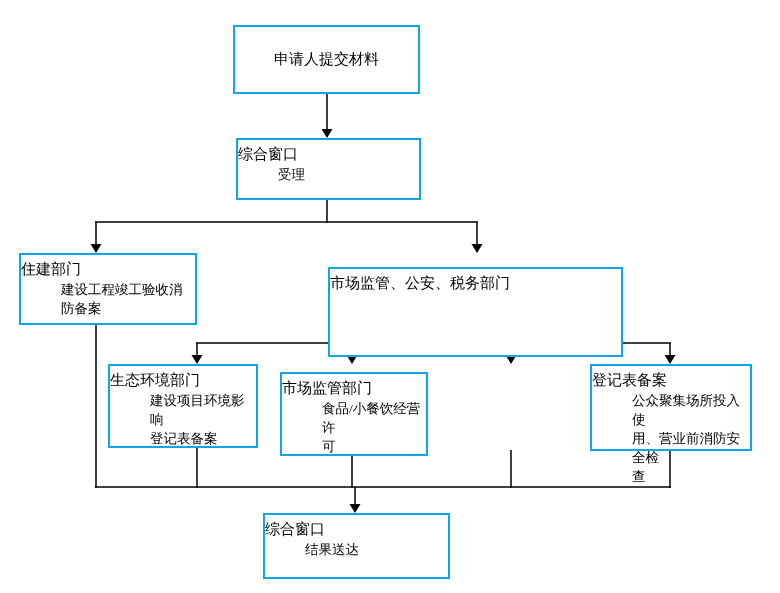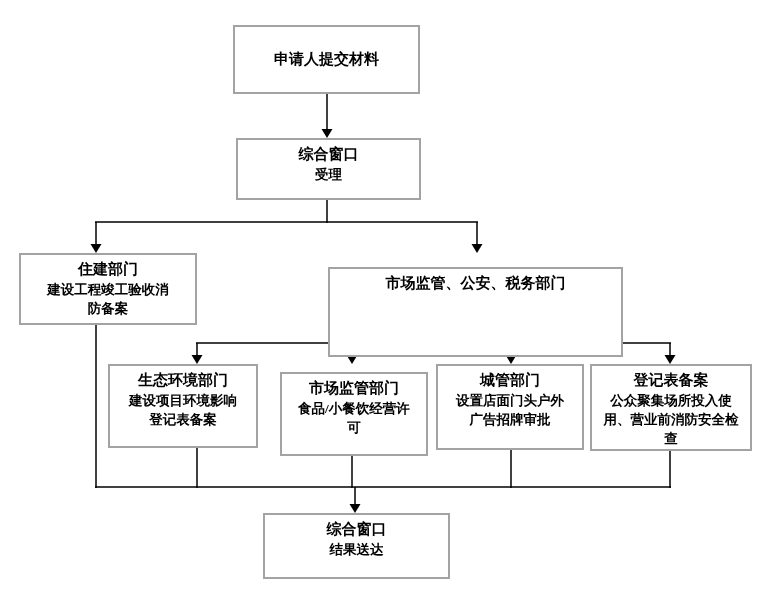--- a/index.html
+++ b/index.html
@@ -11,36 +11,35 @@
     color:#000000;
     overflow:hidden;
   }
   #connectors{
     position:absolute;left:0;top:0;width:780px;height:593px;
     z-index:0;
   }
   .node{
     position:absolute;
     box-sizing:border-box;
-    border:2px solid #a3a3a3;
+    border:2px solid #0ea5e9;
     background:#ffffff;
     z-index:1;
-    text-align:center;
     padding-top:4px;
-    font-weight:bold;
   }
   .node-title{
     font-size:15px;
     line-height:21px;
     white-space:pre-line;
   }
   .node-body{
     font-size:13.5px;
     line-height:19px;
     white-space:pre-line;
+    padding-left:40px;
   }
   
   .n0{left:233px;top:25px;width:187px;height:69px;display:flex;align-items:center;justify-content:center;padding-top:0;}
   .n1{left:236px;top:138px;width:185px;height:62px;}
   .n2{left:19px; top:253px;width:178px;height:72px;}
   .n3{left:328px;top:267px;width:295px;height:90px;}
   .n4{left:108px;top:364px;width:150px;height:84px;}
   .n5{left:280px;top:364px;width:148px;height:84px;margin-top:8px;}
   .n6{left:436px;top:364px;width:148px;height:86px;}
   .n7{left:590px;top:364px;width:162px;height:87px;}
@@ -114,25 +113,20 @@
     <div class="node-body">建设项目环境影响
 登记表备案</div>
   </div>
 
   <div class="node n5">
     <div class="node-title">市场监管部门</div>
     <div class="node-body">食品/小餐饮经营许
 可</div>
   </div>
 
-  <div class="node n6">
-    <div class="node-title">城管部门</div>
-    <div class="node-body">设置店面门头户外
-广告招牌审批</div>
-  </div>
 
   <div class="node n7">
     <div class="node-title">登记表备案</div>
     <div class="node-body">公众聚集场所投入使
 用、营业前消防安全检
 查</div>
   </div>
 
   <div class="node n8">
     <div class="node-title">综合窗口</div>

